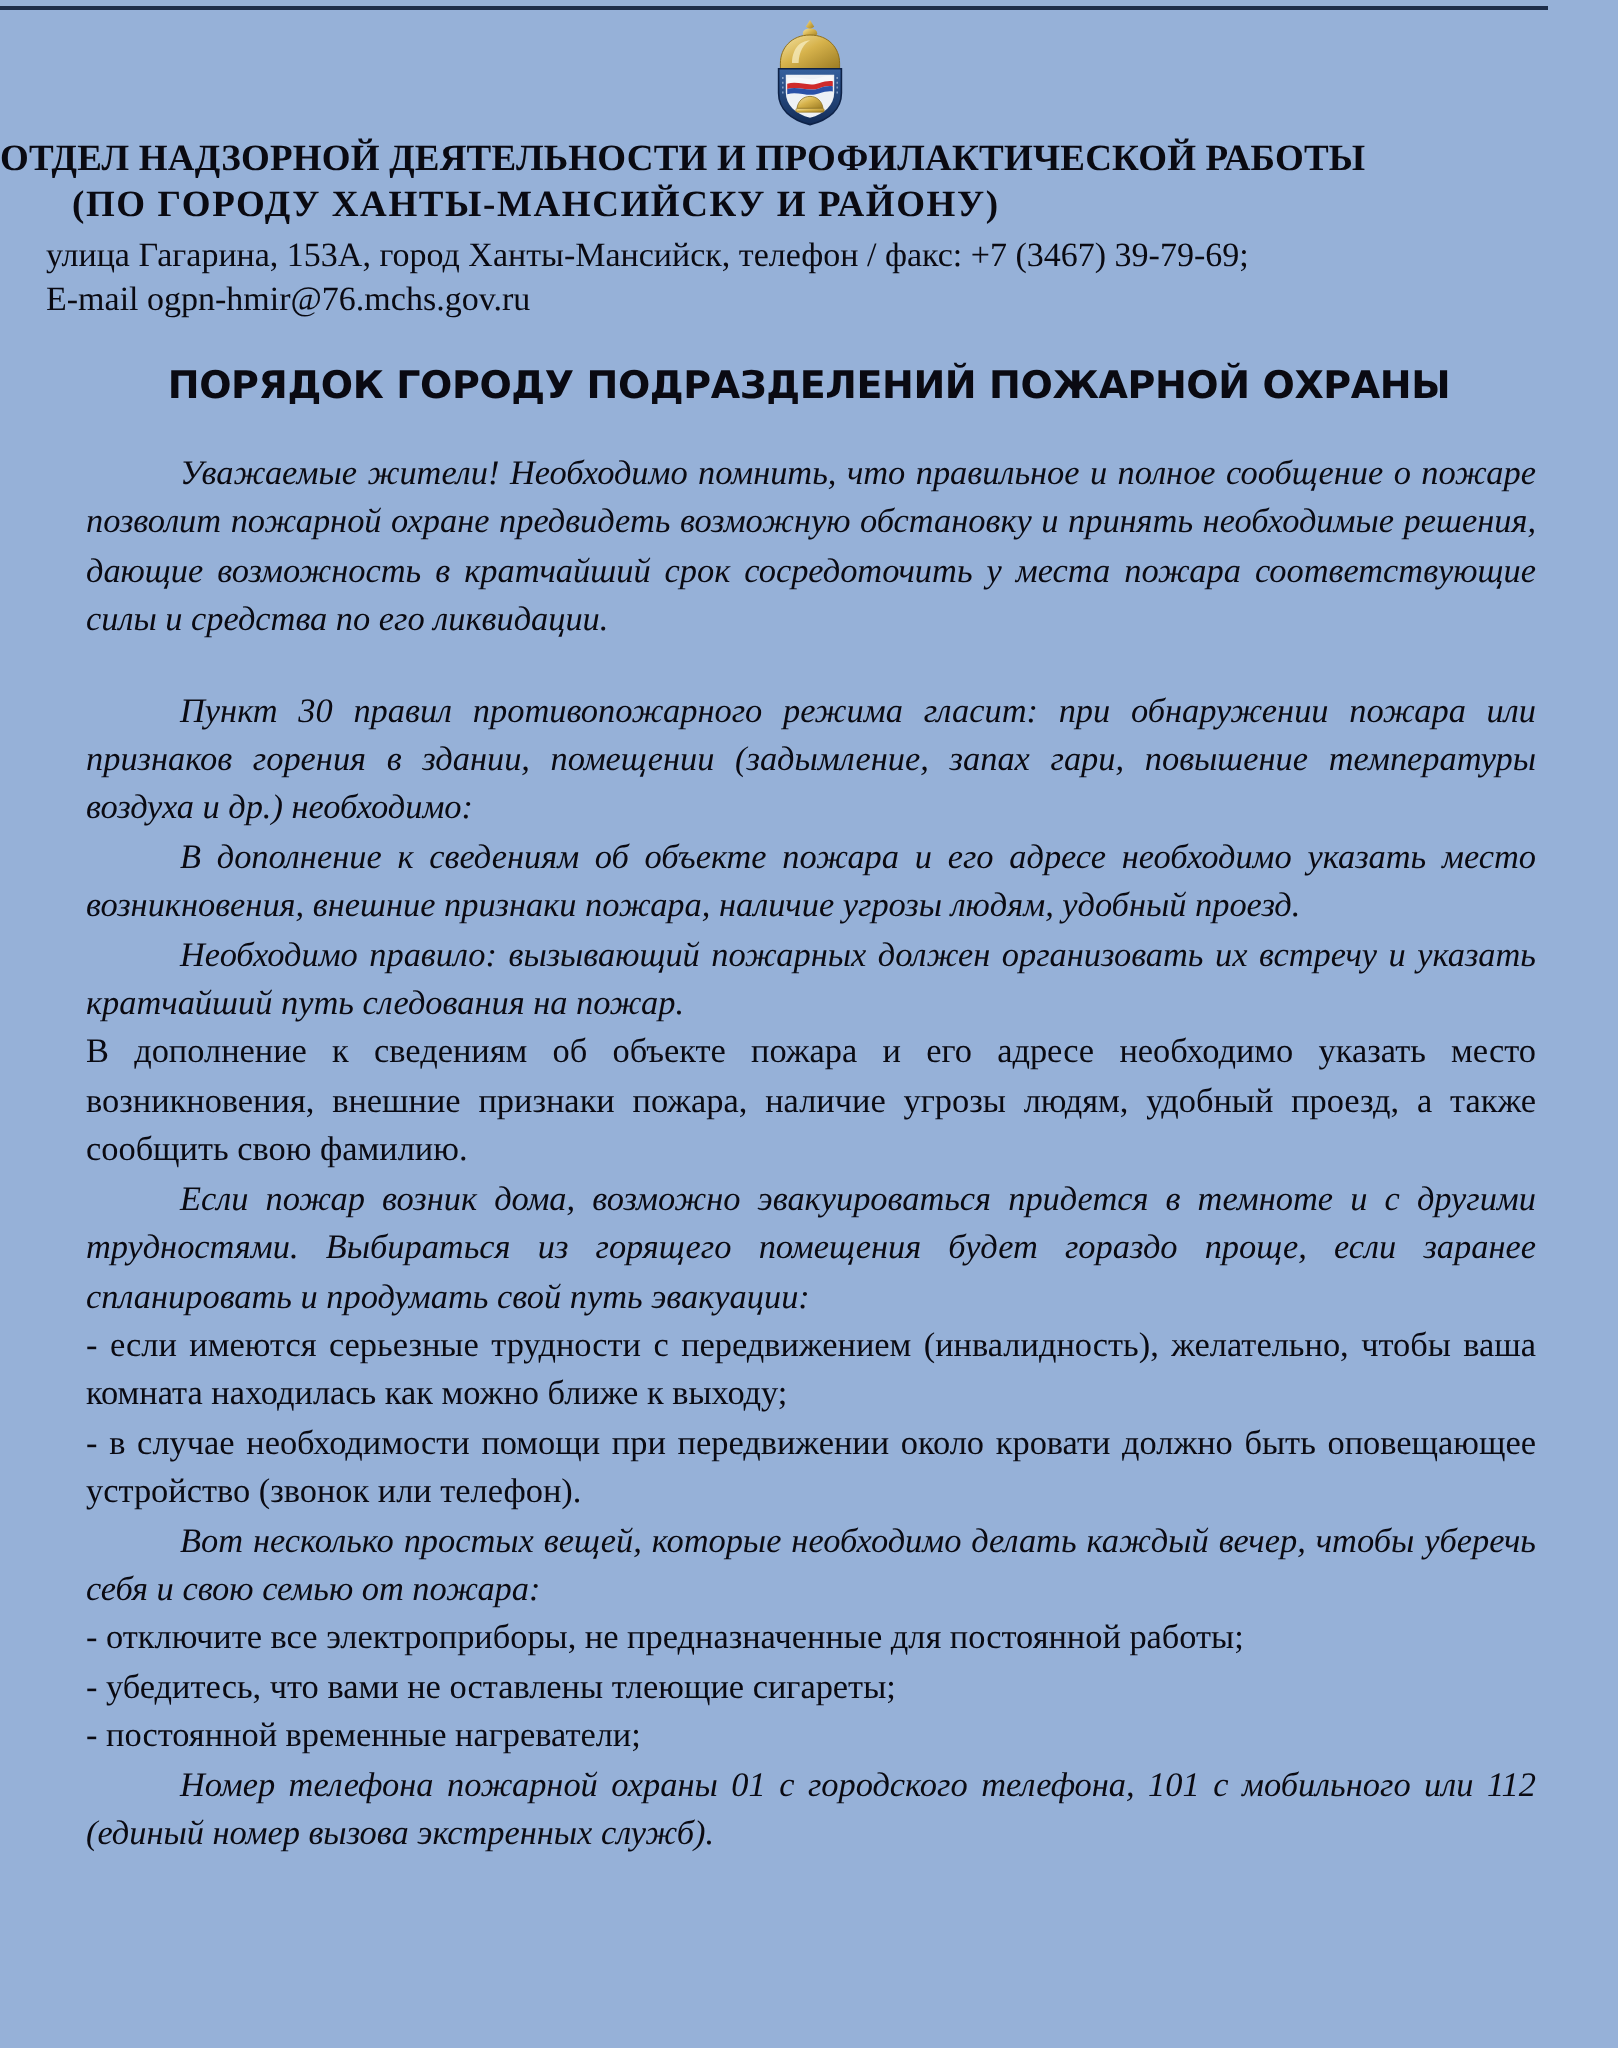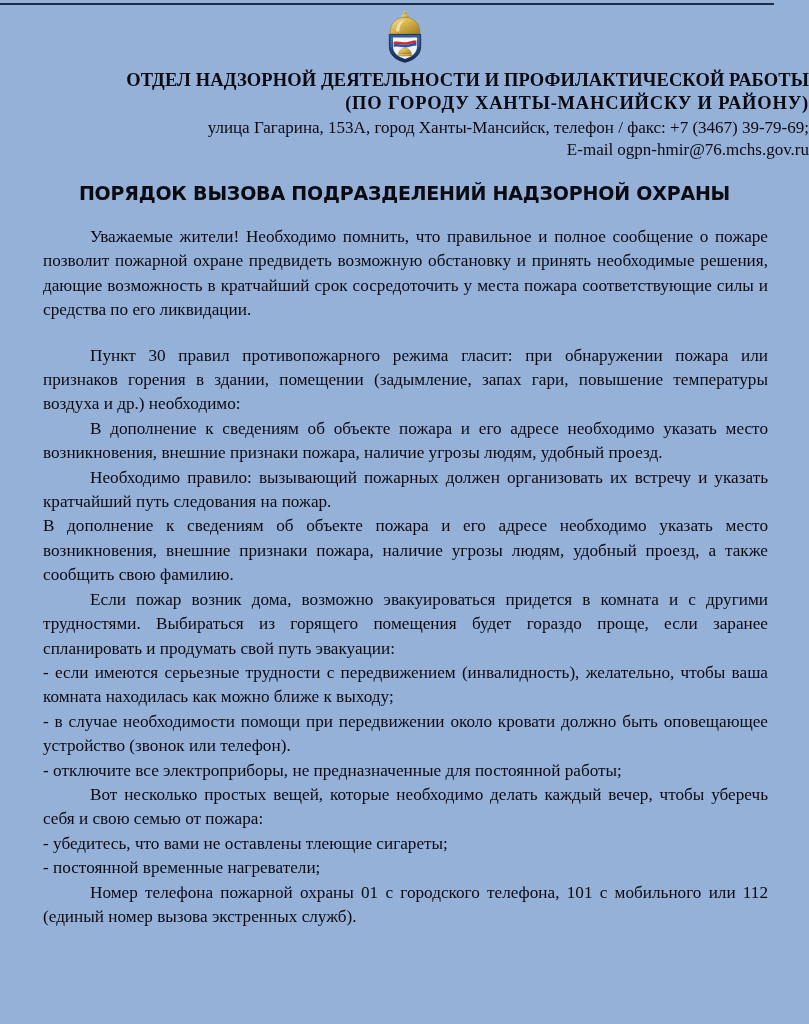--- a/index.html
+++ b/index.html
@@ -42,35 +42,36 @@
   }
   .emblem {
     display: inline-block;
     width: 46px;
     height: 54px;
     vertical-align: top;
   }
 
   
   .letterhead {
-    text-align: right;
+    text-align: left;
     margin-top: 4px;
   }
   .lh-org1, .lh-org2 {
     font-weight: bold;
     font-size: 18.5px;
     line-height: 23px;
     letter-spacing: 0.1px;
     white-space: nowrap;
   }
-  .lh-org2 { letter-spacing: 0.8px; }
+  .lh-org2 { letter-spacing: 0.8px; padding-left: 36px; }
   .lh-addr, .lh-email {
     font-size: 17px;
     line-height: 22px;
     white-space: nowrap;
+    margin-left: 23px;
   }
   .lh-addr { margin-top: 2px; }
 
   
   .doc-title {
     text-align: center;
     font-family: "DejaVu Sans", "Liberation Sans", sans-serif;
     font-weight: bold;
     font-size: 19px;
     letter-spacing: -0.2px;
@@ -81,21 +82,21 @@
   
   .body-text {
     margin: 0 41px 0 43px;
     font-size: 17.2px;
     line-height: 24.4px;
   }
   .body-text p {
     margin: 0;
   }
   .p-just   { text-align: justify; text-align-last: left; }
-  .p-indent { text-indent: 47px; }
+  .p-indent { text-indent: 47px; font-style: italic; }
   .gap-top  { margin-top: 21px !important; }
 </style>
 </head>
 <body>
 
 <div class="top-rule"></div>
 
 <div class="page">
 
   <div class="emblem-wrap">
@@ -135,45 +136,45 @@
     </svg>
   </div>
 
   <div class="letterhead">
     <div class="lh-org1">ОТДЕЛ НАДЗОРНОЙ ДЕЯТЕЛЬНОСТИ И ПРОФИЛАКТИЧЕСКОЙ РАБОТЫ</div>
     <div class="lh-org2">(ПО ГОРОДУ ХАНТЫ-МАНСИЙСКУ И РАЙОНУ)</div>
     <div class="lh-addr">улица Гагарина, 153А, город Ханты-Мансийск, телефон / факс: +7 (3467) 39-79-69;</div>
     <div class="lh-email">E-mail ogpn-hmir@76.mchs.gov.ru</div>
   </div>
 
-  <div class="doc-title">ПОРЯДОК ВЫЗОВА ПОДРАЗДЕЛЕНИЙ НАДЗОРНОЙ ОХРАНЫ</div>
+  <div class="doc-title">ПОРЯДОК ГОРОДУ ПОДРАЗДЕЛЕНИЙ ПОЖАРНОЙ ОХРАНЫ</div>
 
   <div class="body-text">
 
     <p class="p-just p-indent gap-top">Уважаемые жители! Необходимо помнить, что правильное и полное сообщение о пожаре позволит пожарной охране предвидеть возможную обстановку и принять необходимые решения, дающие возможность в кратчайший срок сосредоточить у места пожара соответствующие силы и средства по его ликвидации.</p>
 
     <p class="p-just p-indent gap-top">Пункт 30 правил противопожарного режима гласит: при обнаружении пожара или признаков горения в здании, помещении (задымление, запах гари, повышение температуры воздуха и др.) необходимо:</p>
 
 
 
     <p class="p-just p-indent">В дополнение к сведениям об объекте пожара и его адресе  необходимо указать место возникновения, внешние признаки пожара, наличие угрозы людям, удобный проезд.</p>
 
     <p class="p-just p-indent">Необходимо правило: вызывающий пожарных должен организовать их встречу и указать кратчайший путь следования на пожар.</p>
 
     <p class="p-just">В дополнение к сведениям об объекте пожара и его адресе необходимо указать место возникновения, внешние признаки пожара, наличие угрозы людям, удобный проезд, а также сообщить свою фамилию.</p>
 
-    <p class="p-just p-indent">Если пожар возник дома, возможно эвакуироваться придется в комната и с другими трудностями. Выбираться из горящего помещения будет гораздо проще, если заранее спланировать и продумать свой путь эвакуации:</p>
+    <p class="p-just p-indent">Если пожар возник дома, возможно эвакуироваться придется в темноте и с другими трудностями. Выбираться из горящего помещения будет гораздо проще, если заранее спланировать и продумать свой путь эвакуации:</p>
 
     <p class="p-just">- если имеются серьезные трудности с передвижением (инвалидность), желательно, чтобы ваша комната находилась как можно ближе к выходу;</p>
 
     <p class="p-just">- в случае необходимости помощи при передвижении около кровати должно быть оповещающее устройство (звонок или телефон).</p>
 
+    <p class="p-just p-indent"> Вот несколько простых вещей, которые необходимо делать каждый вечер, чтобы уберечь себя и свою семью от пожара:</p>
+
     <p class="p-just">- отключите все электроприборы, не предназначенные для постоянной работы;</p>
-
-    <p class="p-just p-indent"> Вот несколько простых вещей, которые необходимо делать каждый вечер, чтобы уберечь себя и свою семью от пожара:</p>
 
 
     <p class="p-just">- убедитесь, что вами не оставлены тлеющие сигареты;</p>
 
     <p class="p-just">- постоянной временные нагреватели;</p>
 
     <p class="p-just p-indent">Номер телефона пожарной охраны 01 с городского телефона, 101 с мобильного или 112 (единый номер вызова экстренных служб).</p>
 
   </div>
 </div>

